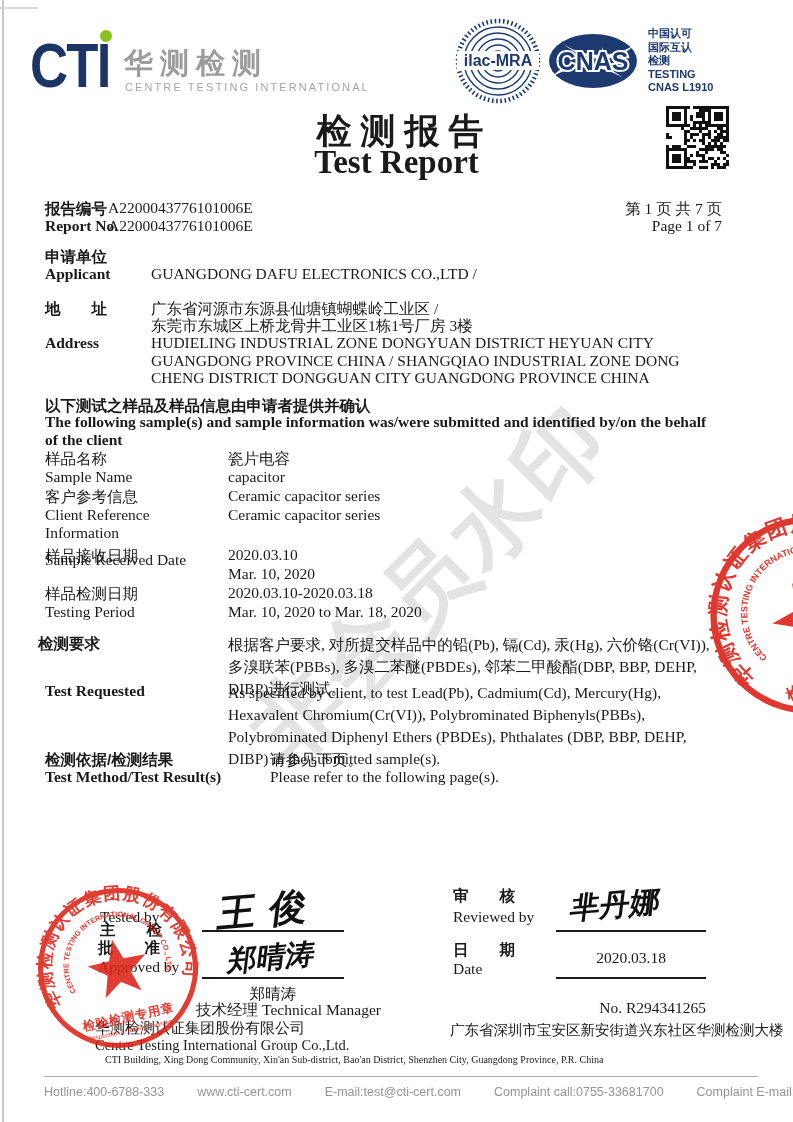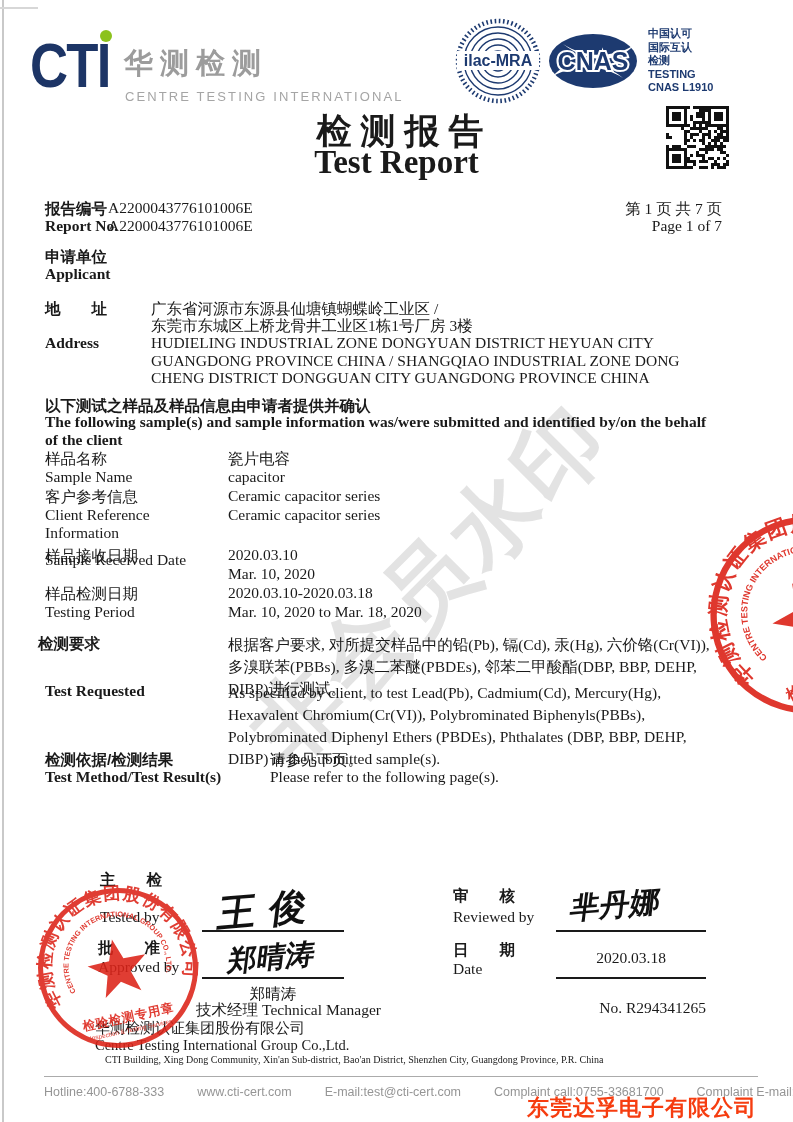--- a/index.html
+++ b/index.html
@@ -18,21 +18,21 @@
 
   .content{position:absolute;inset:0;z-index:2;}
 
   
   .cti-word{left:30px;top:34px;font-family:"Liberation Sans",sans-serif;font-weight:700;
     font-size:62px;line-height:1;color:#1d3566;transform:scale(.85,1.02);transform-origin:left top;
     letter-spacing:-2px;}
   .cti-dot{left:100px;top:30px;width:12px;height:12px;border-radius:50%;background:#8cc21e;}
   .logo-cn{left:124px;top:44px;font-size:29px;color:#9c9c9c;letter-spacing:7px;
     font-family:"Liberation Sans",sans-serif;font-weight:600;white-space:nowrap;}
-  .logo-sub{left:125px;top:89px;font-size:13px;color:#a5a5a5;letter-spacing:2.1px;
+  .logo-sub{left:125px;top:81px;font-size:11px;color:#a5a5a5;letter-spacing:2.1px;
     font-family:"Liberation Sans",sans-serif;white-space:nowrap;}
 
   .acc-text{left:648px;top:27px;font-family:"Liberation Sans",sans-serif;font-weight:700;
     font-size:11px;line-height:13.5px;color:#1d3a70;white-space:nowrap;}
 
   
   .title-cn{left:8px;top:108px;width:793px;text-align:center;font-size:35px;font-weight:700;
     letter-spacing:9px;font-family:"Liberation Sans",sans-serif;}
   .title-en{left:0;top:144px;width:793px;text-align:center;font-size:33px;font-weight:700;
     font-family:"Liberation Serif",serif;}
@@ -349,20 +349,21 @@
 
   <div class="abs cl" style="left:45px;top:199px">报告编号</div>
   <div class="abs el" style="left:45px;top:217px">Report No.</div>
   <div class="abs ev" style="left:108px;top:199px">A2200043776101006E</div>
   <div class="abs ev" style="left:108px;top:217px">A2200043776101006E</div>
   <div class="abs cv" style="left:0;top:199px;width:722px;text-align:right">第 1 页  共 7 页</div>
   <div class="abs ev" style="left:0;top:217px;width:722px;text-align:right">Page 1 of 7</div>
 
   <div class="abs cl" style="left:45px;top:247px">申请单位</div>
   <div class="abs el" style="left:45px;top:265px">Applicant</div>
+  <div class="abs ev" style="left:151px;top:265px">GUANGDONG DAFU ELECTRONICS CO.,LTD /</div>
 
   <div class="abs cl" style="left:45px;top:299px">地　　址</div>
   <div class="abs cv" style="left:151px;top:299px">广东省河源市东源县仙塘镇蝴蝶岭工业区 /</div>
   <div class="abs cv" style="left:151px;top:316px">东莞市东城区上桥龙骨井工业区1栋1号厂房 3楼</div>
   <div class="abs el" style="left:45px;top:334px">Address</div>
   <div class="abs ev wrap" style="left:151px;top:334px;width:578px;line-height:17.5px">HUDIELING INDUSTRIAL ZONE DONGYUAN DISTRICT HEYUAN CITY GUANGDONG PROVINCE CHINA   /   SHANGQIAO INDUSTRIAL ZONE DONG CHENG DISTRICT DONGGUAN CITY GUANGDONG PROVINCE CHINA</div>
 
   <div class="abs cl" style="left:45px;top:396px">以下测试之样品及样品信息由申请者提供并确认</div>
   <div class="abs el wrap" style="left:45px;top:413px;width:672px;line-height:17.5px">The following sample(s) and sample information was/were submitted and identified by/on the behalf of the client</div>
 
@@ -390,21 +391,21 @@
   <div class="abs cl" style="left:38px;top:634px">检测要求</div>
   <div class="abs cv wrap" style="left:228px;top:634px;width:494px;line-height:22px">根据客户要求, 对所提交样品中的铅(Pb), 镉(Cd), 汞(Hg), 六价铬(Cr(VI)), 多溴联苯(PBBs), 多溴二苯醚(PBDEs), 邻苯二甲酸酯(DBP, BBP, DEHP, DIBP)进行测试。</div>
   <div class="abs el" style="left:45px;top:682px">Test Requested</div>
   <div class="abs ev wrap" style="left:228px;top:682px;width:494px;line-height:22px">As specified by client, to test Lead(Pb), Cadmium(Cd), Mercury(Hg), Hexavalent Chromium(Cr(VI)), Polybrominated Biphenyls(PBBs), Polybrominated Diphenyl Ethers (PBDEs), Phthalates (DBP, BBP, DEHP, DIBP) in the submitted sample(s).</div>
 
   <div class="abs cl" style="left:45px;top:750px">检测依据/检测结果</div>
   <div class="abs cv" style="left:270px;top:750px">请参见下页。</div>
   <div class="abs el" style="left:45px;top:768px">Test Method/Test Result(s)</div>
   <div class="abs ev" style="left:270px;top:768px">Please refer to the following page(s).</div>
 
-  <div class="abs cl" style="left:100px;top:870px">主　　检</div>
+  <div class="abs cl" style="left:100px;top:920px">主　　检</div>
   <div class="abs ev" style="left:100px;top:908px">Tested by</div>
   <div class="abs sig" style="left:218px;top:885px;font-size:38px">王 俊</div>
   <div class="abs line" style="left:202px;top:930px;width:142px"></div>
 
   <div class="abs cl" style="left:98px;top:938px">批　　准</div>
   <div class="abs ev" style="left:98px;top:958px">Approved by</div>
   <div class="abs sig" style="left:228px;top:938px;font-size:29px">郑晴涛</div>
   <div class="abs line" style="left:202px;top:977px;width:142px"></div>
   <div class="abs cv" style="left:202px;top:984px;width:142px;text-align:center">郑晴涛</div>
   <div class="abs" style="left:196px;top:1000px">
@@ -418,32 +419,32 @@
   <div class="abs line" style="left:556px;top:930px;width:150px"></div>
 
   <div class="abs cl" style="left:453px;top:940px">日　　期</div>
   <div class="abs ev" style="left:453px;top:960px">Date</div>
   <div class="abs ev" style="left:556px;top:949px;width:150px;text-align:center">2020.03.18</div>
   <div class="abs line" style="left:556px;top:977px;width:150px"></div>
 
   <div class="abs ev" style="left:556px;top:999px;width:150px;text-align:right">No. R294341265</div>
 
   <div class="abs cv" style="left:95px;top:1019px;font-size:15px">华测检测认证集团股份有限公司</div>
+  <div class="abs cv" style="left:450px;top:1021px;font-size:14.5px">广东省深圳市宝安区新安街道兴东社区华测检测大楼</div>
   <div class="abs ev" style="left:95px;top:1037px;font-size:14.5px">Centre Testing International Group Co.,Ltd.</div>
   <div class="abs ev" style="left:105px;top:1054px;font-size:10px">CTI Building, Xing Dong Community, Xin'an Sub-district, Bao'an District, Shenzhen City, Guangdong Province, P.R. China</div>
 
   <div class="abs divider"></div>
   <div class="abs footer-row">
     <span>Hotline:400-6788-333</span>
     <span>www.cti-cert.com</span>
     <span>E-mail:test@cti-cert.com</span>
     <span>Complaint call:0755-33681700</span>
     <span>Complaint E-mail:complaint@cti-cert.com</span>
   </div>
-  <div class="abs client-mark">东莞达孚电子有限公司</div>
 </div>
 
 <svg width="0" height="0" style="position:absolute">
   <defs>
     <g id="seal-art">
       <circle cx="100" cy="100" r="90" fill="none" stroke="#dc2318" stroke-width="6"></circle>
       <path id="sealArcCn" d="M 30 132 A 78 78 0 1 1 170 132" fill="none"></path>
       <path id="sealArcEn" d="M 52 128 A 57 57 0 1 1 148 128" fill="none"></path>
       <text font-size="20" font-weight="700" fill="#dc2318" letter-spacing="2" font-family="Liberation Sans, sans-serif">
         <textPath href="#sealArcCn" startOffset="50%" text-anchor="middle">华测检测认证集团股份有限公司</textPath>

